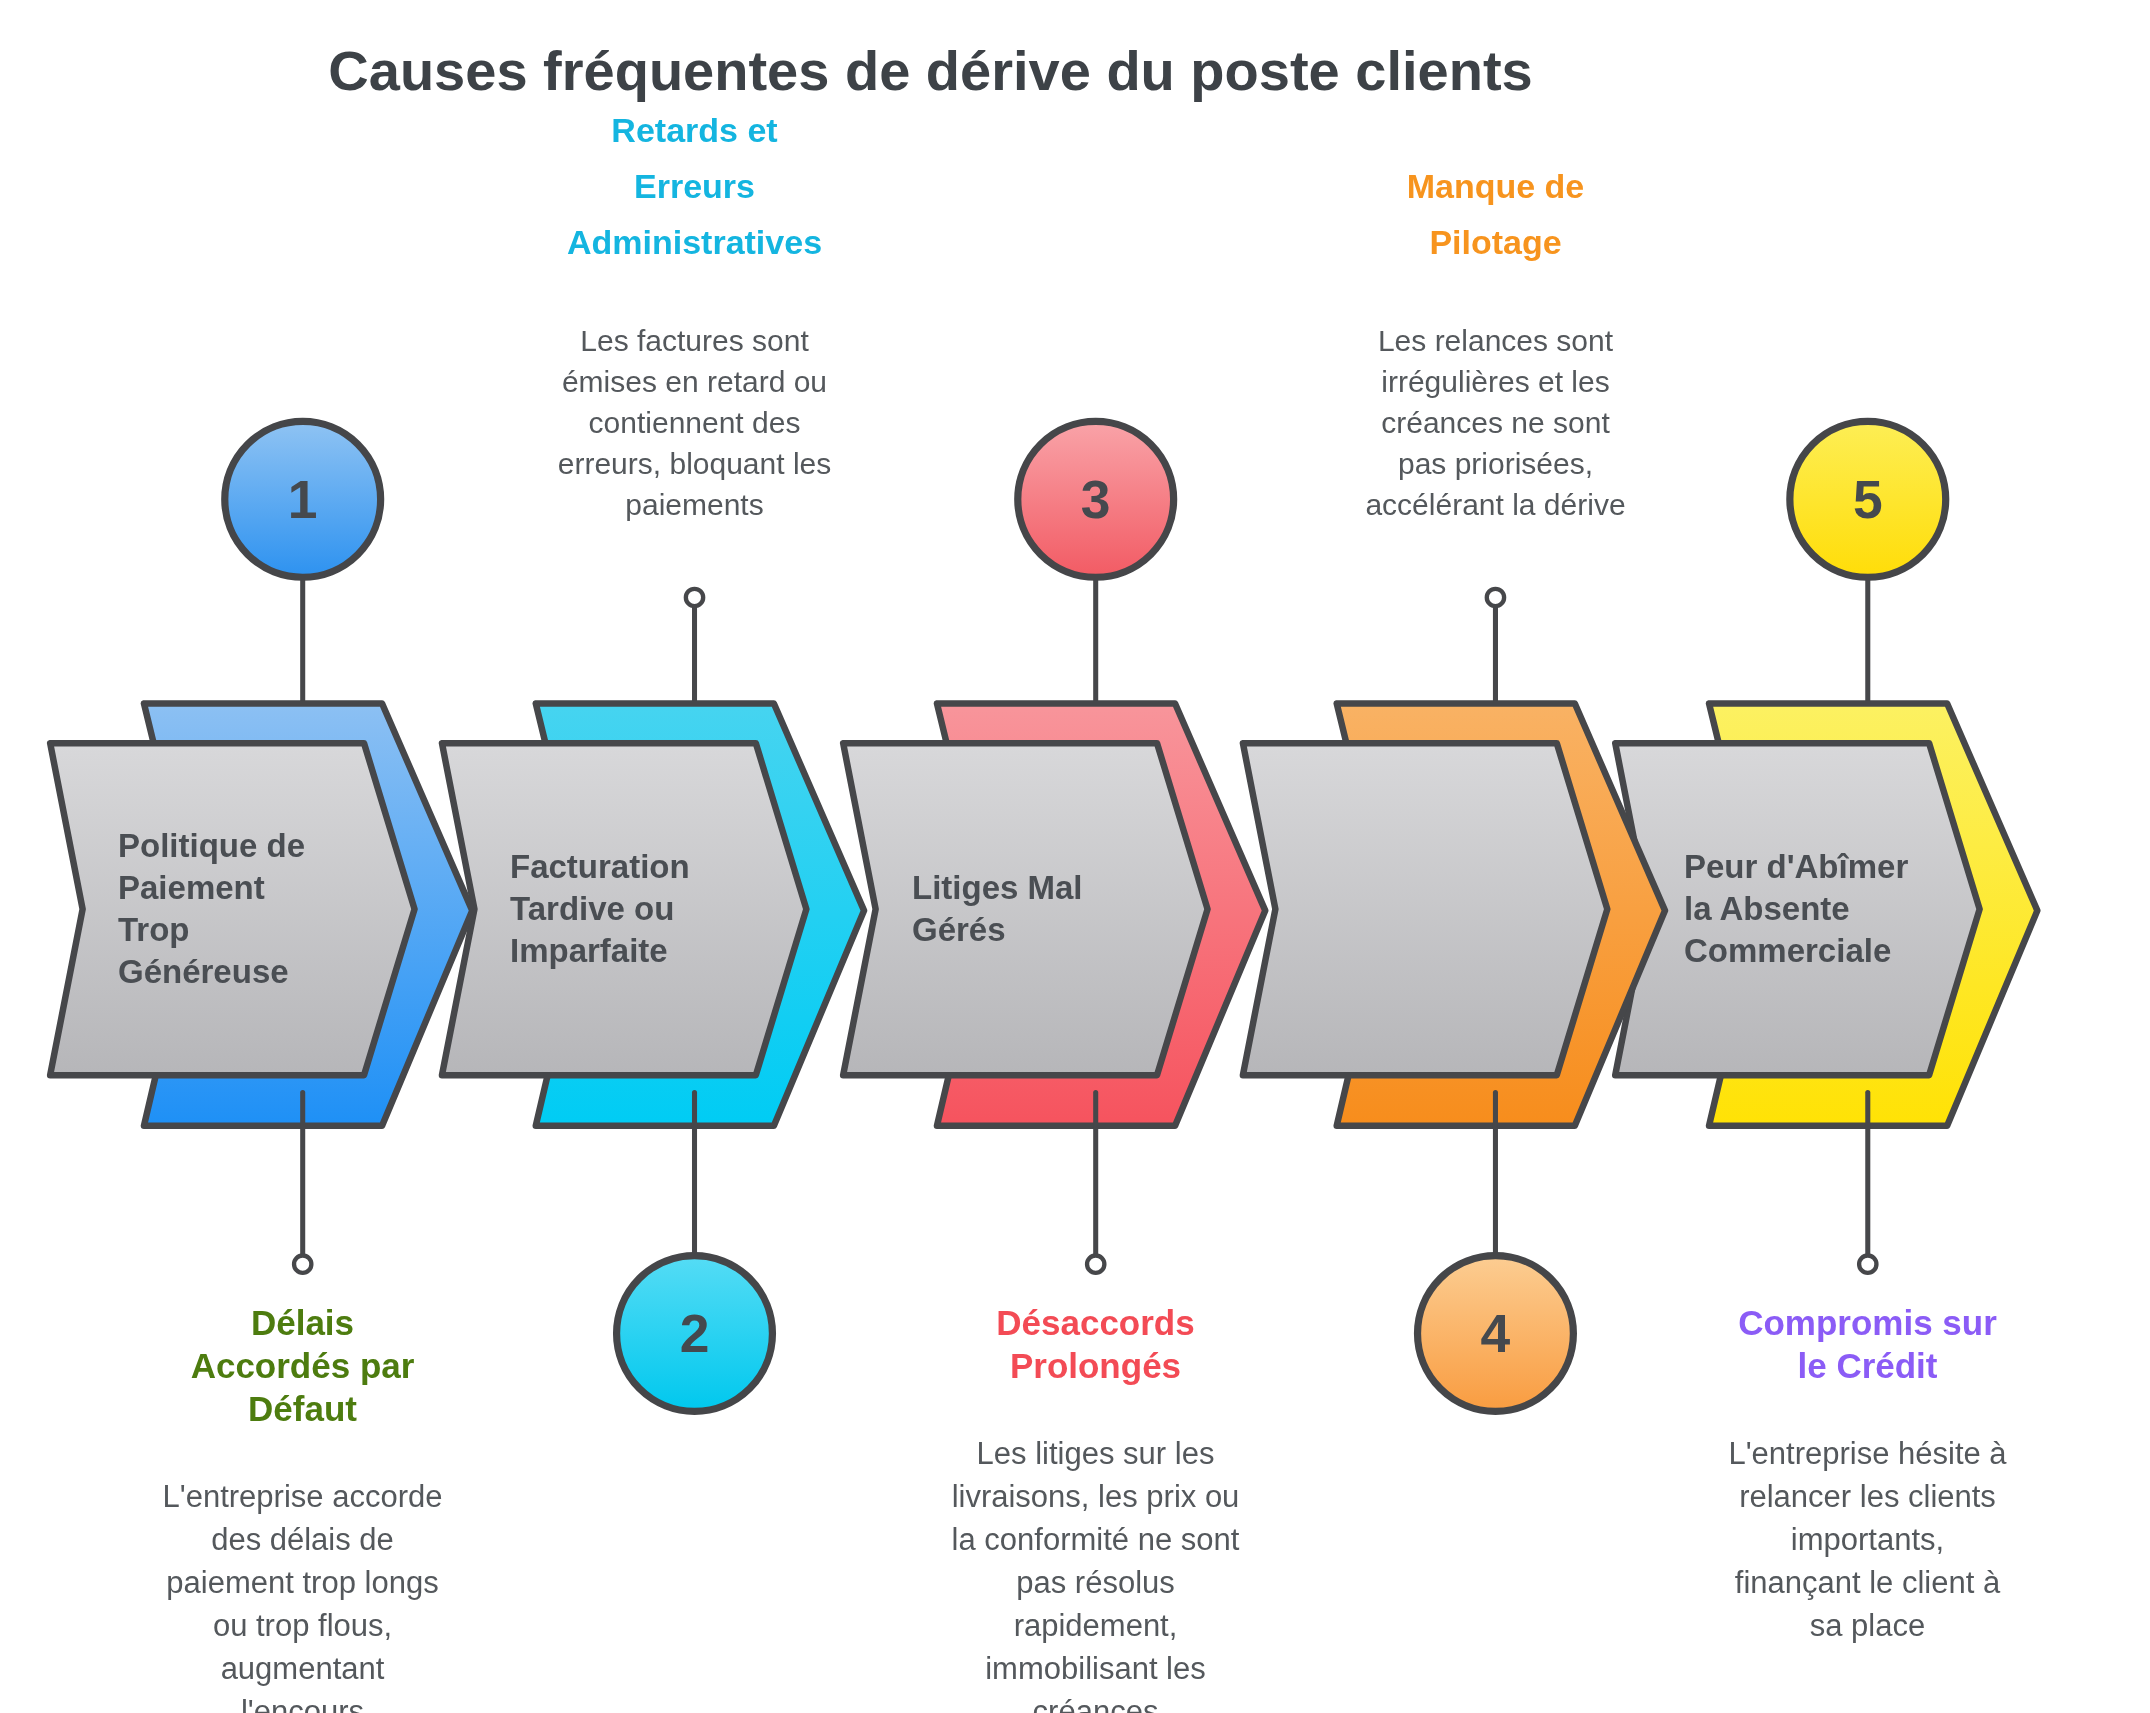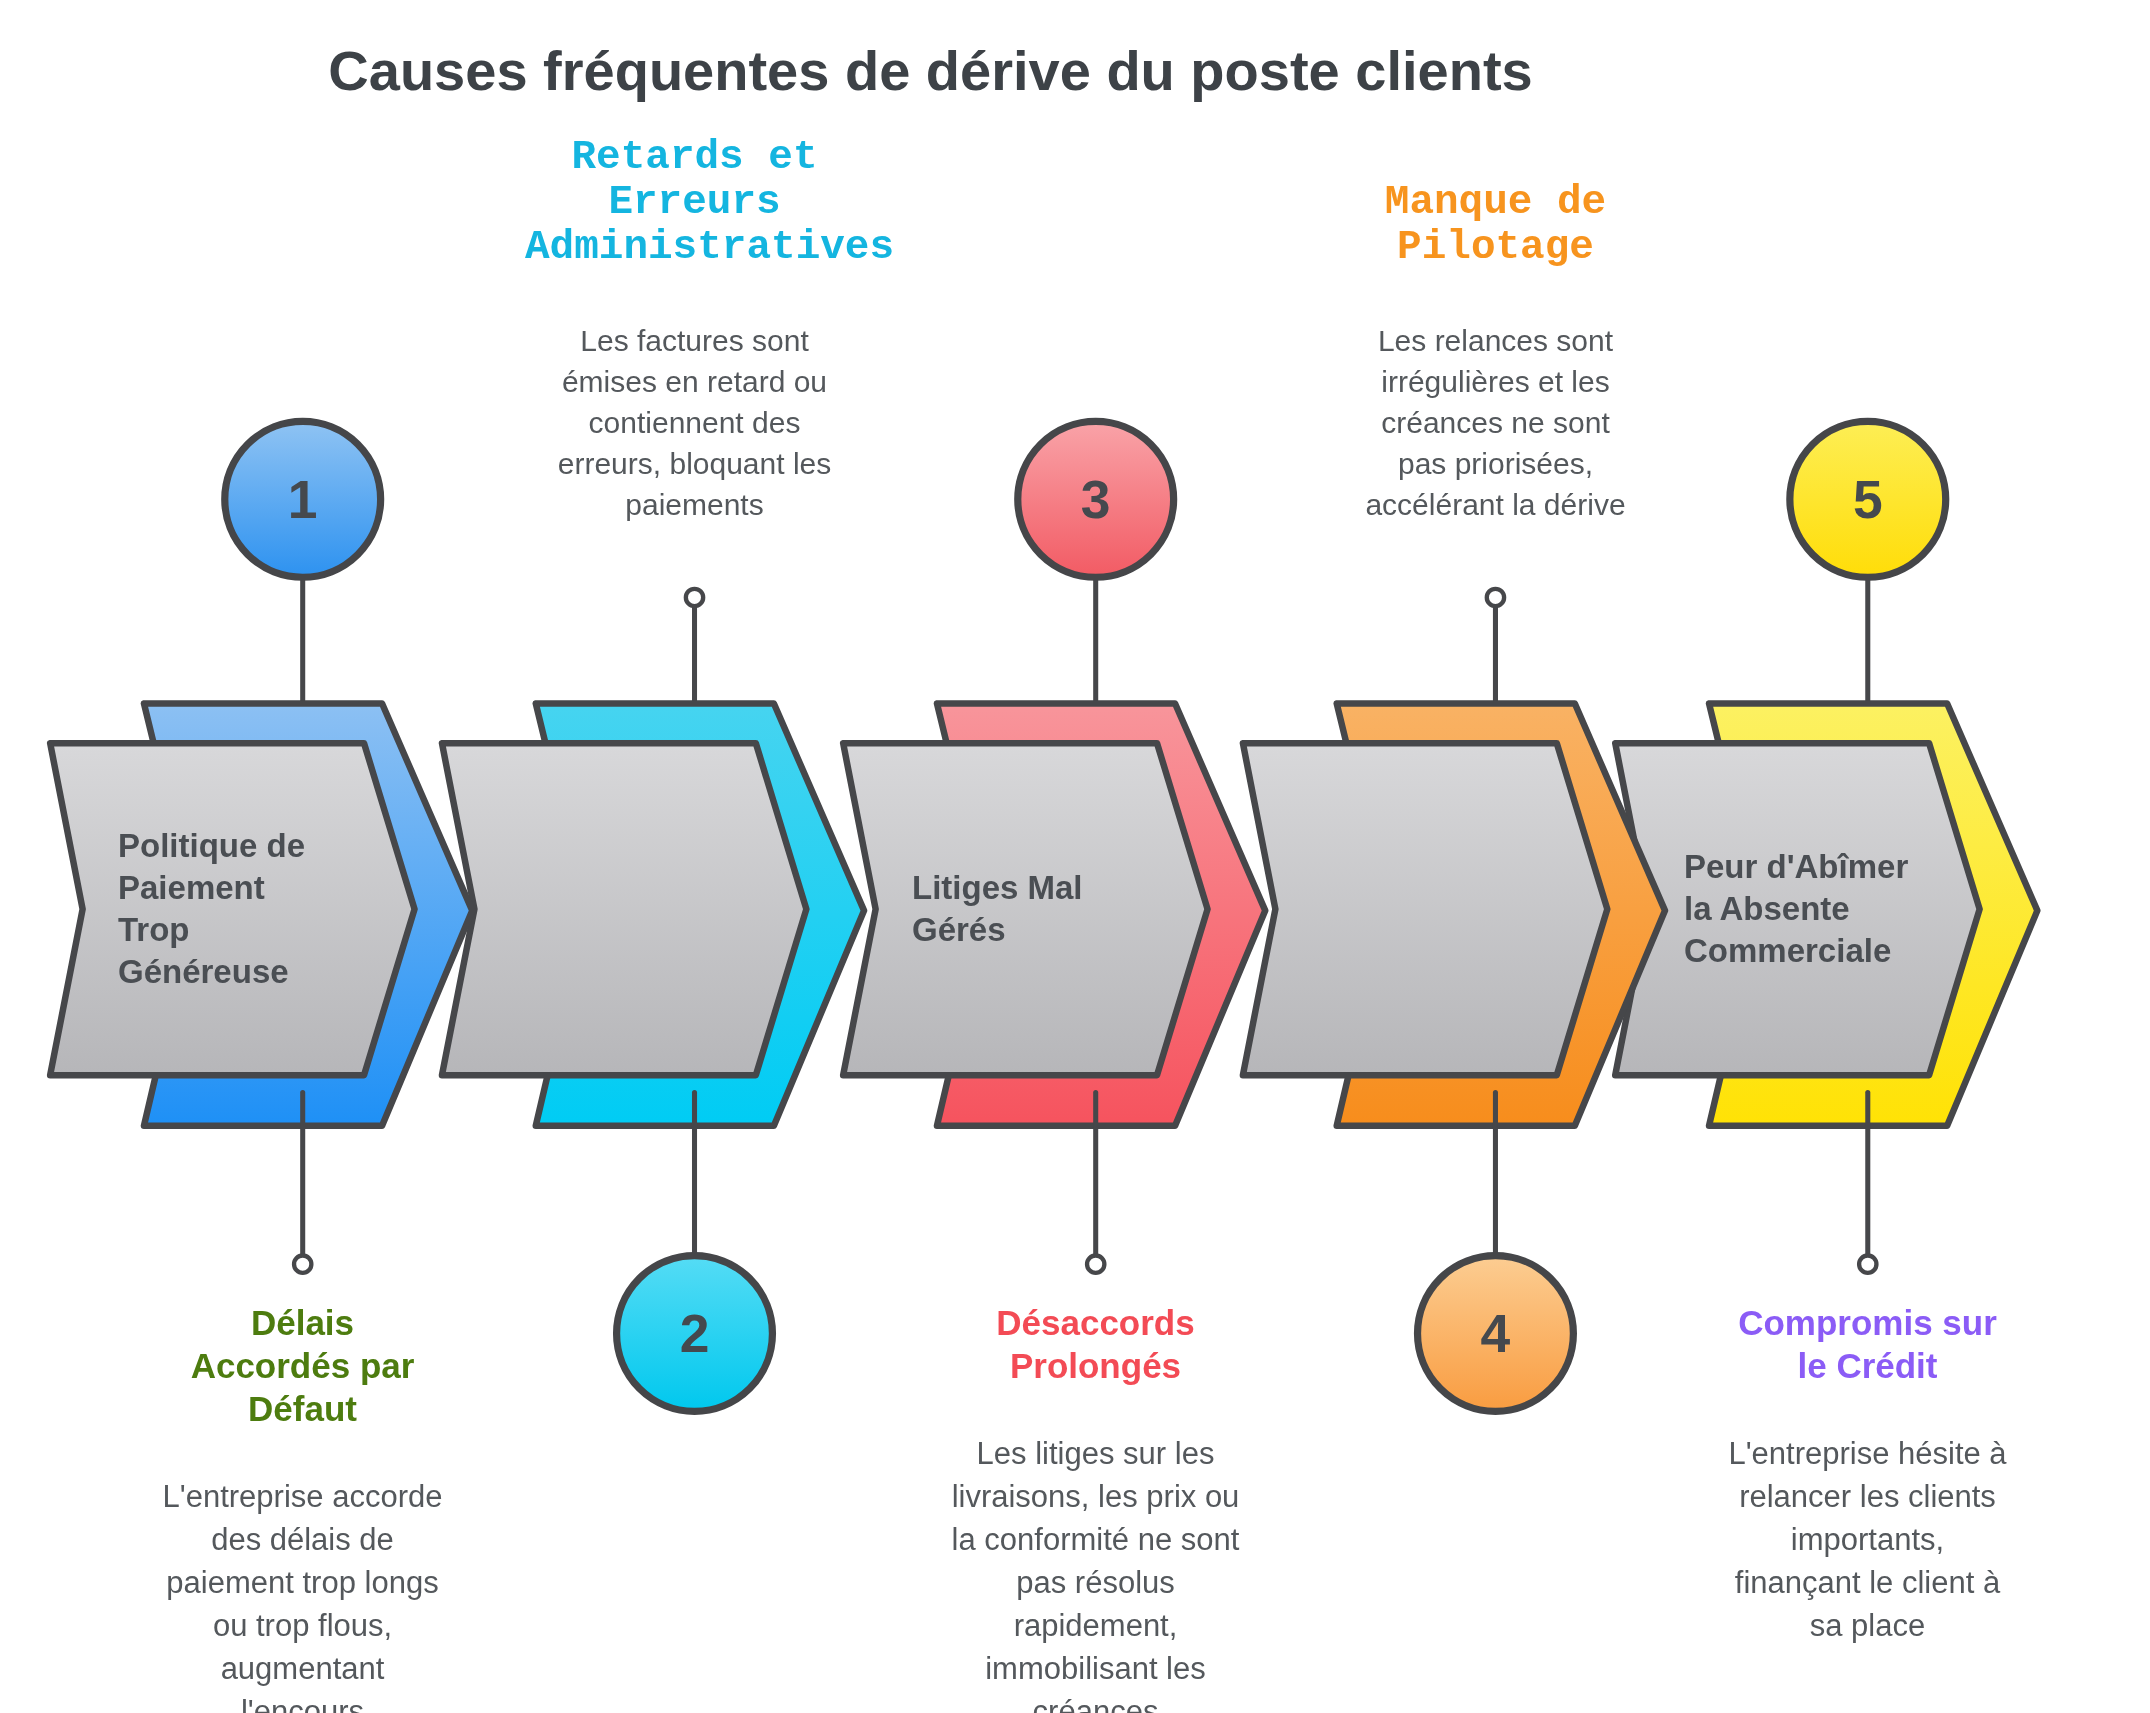--- a/index.html
+++ b/index.html
@@ -19,21 +19,21 @@
   .arrow-label{
     position:absolute;top:743px;height:332px;width:318px;
     display:flex;align-items:center;justify-content:flex-start;
     font-size:33px;line-height:42px;font-weight:700;color:#4a4e53;
     white-space:pre-line;
   }
   .note{position:absolute;width:339px;text-align:center;white-space:pre-line;}
   .note.top{bottom:1176px;}
   .note.bottom{top:1289px;}
   .note .note-heading{font-size:35px;line-height:43px;font-weight:700;margin-bottom:33px;}
-  .note.top .note-heading{font-size:41px;line-height:45px;margin-bottom:38px;font-family:Liberation Mono, monospace;}
+  .note.top .note-heading{font-size:34px;line-height:56px;margin-bottom:38px;}
   .note .note-body{font-size:31px;line-height:43px;color:#54585c;}
   .note.top .note-body{font-size:30px;line-height:41px;}
   .accent-0{color:#4d7c0f;}
   .accent-1{color:#14b5e0;}
   .accent-2{color:#f34b55;}
   .accent-3{color:#f7941e;}
   .accent-4{color:#8b5cf6;}
 </style>
 </head>
 <body>
@@ -145,20 +145,23 @@
       <text x="2072" y="1874">4</text>
     </g>
   </svg>
 
   <div class="page-title">Causes fréquentes de dérive du poste clients</div>
 
   <div class="arrow-label" style="left:118px">Politique de
 Paiement
 Trop
 Généreuse</div>
+  <div class="arrow-label" style="left:510px">Facturation
+Tardive ou
+Imparfaite</div>
   <div class="arrow-label" style="left:912px">Litiges Mal
 Gérés</div>
   <div class="arrow-label" style="left:1684px">Peur d'Abîmer
 la Absente
 Commerciale</div>
 
   <div class="note bottom" style="left:133px">
     <div class="note-heading accent-0">Délais
 Accordés par
 Défaut</div>

